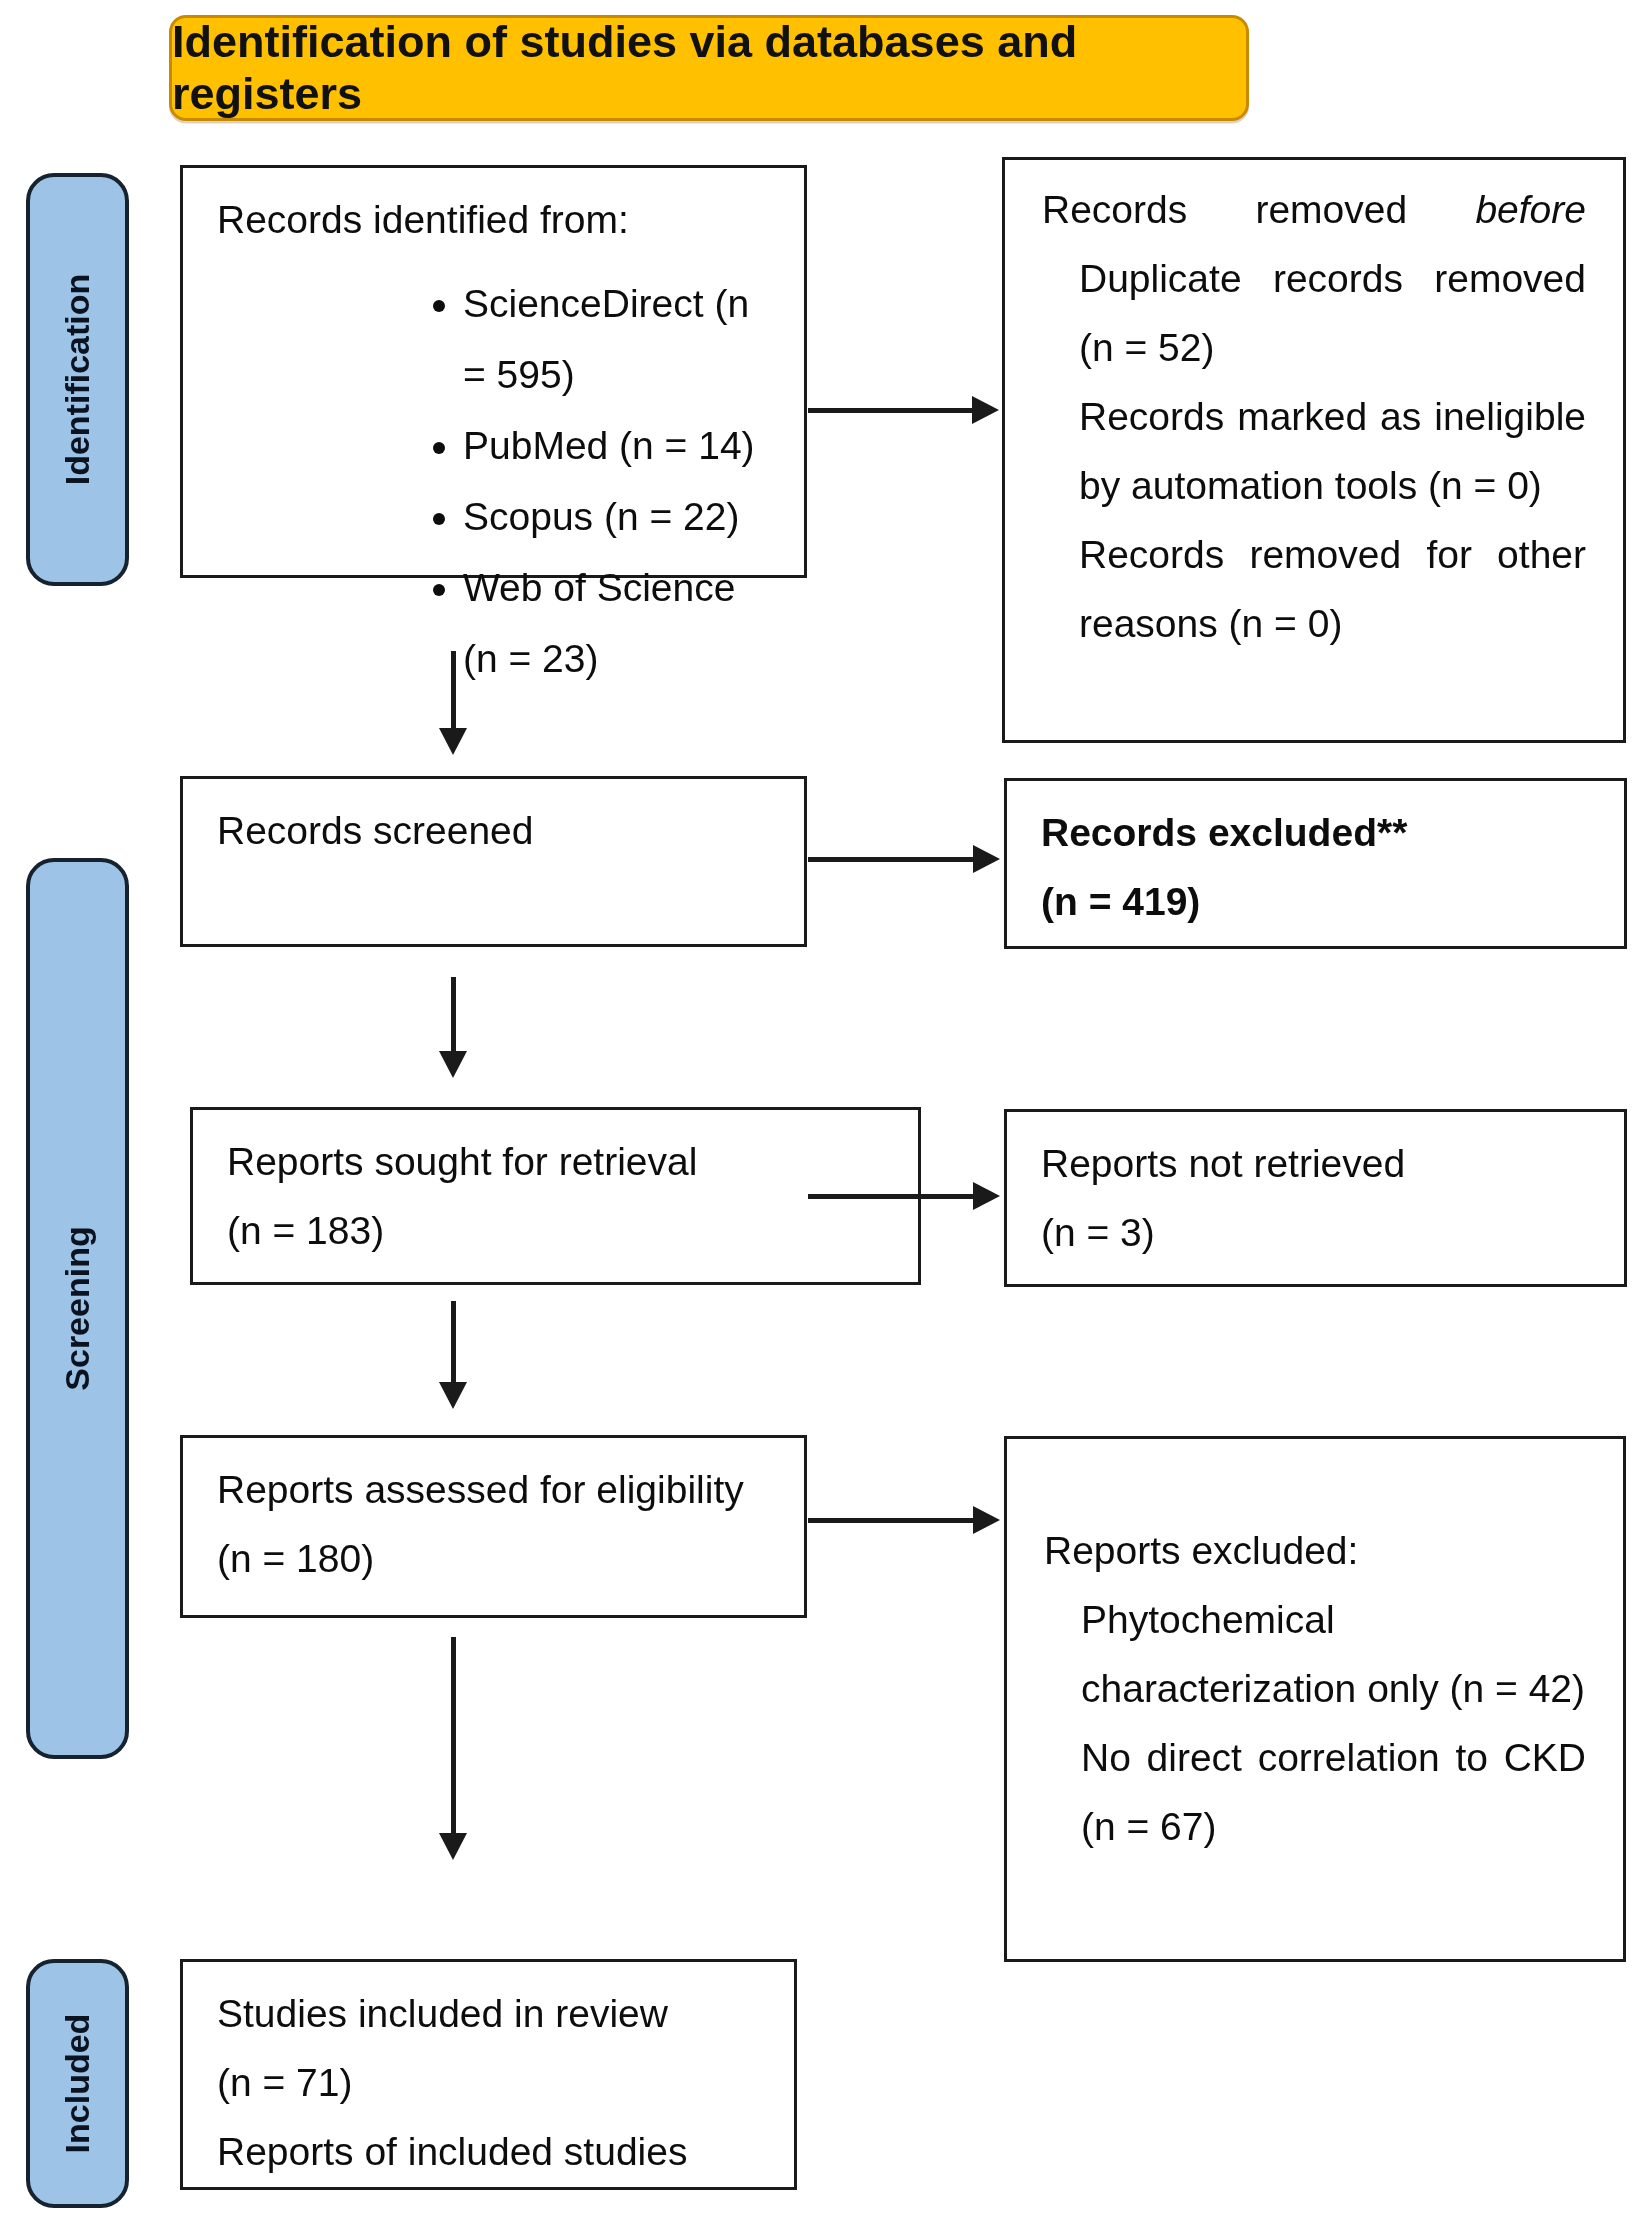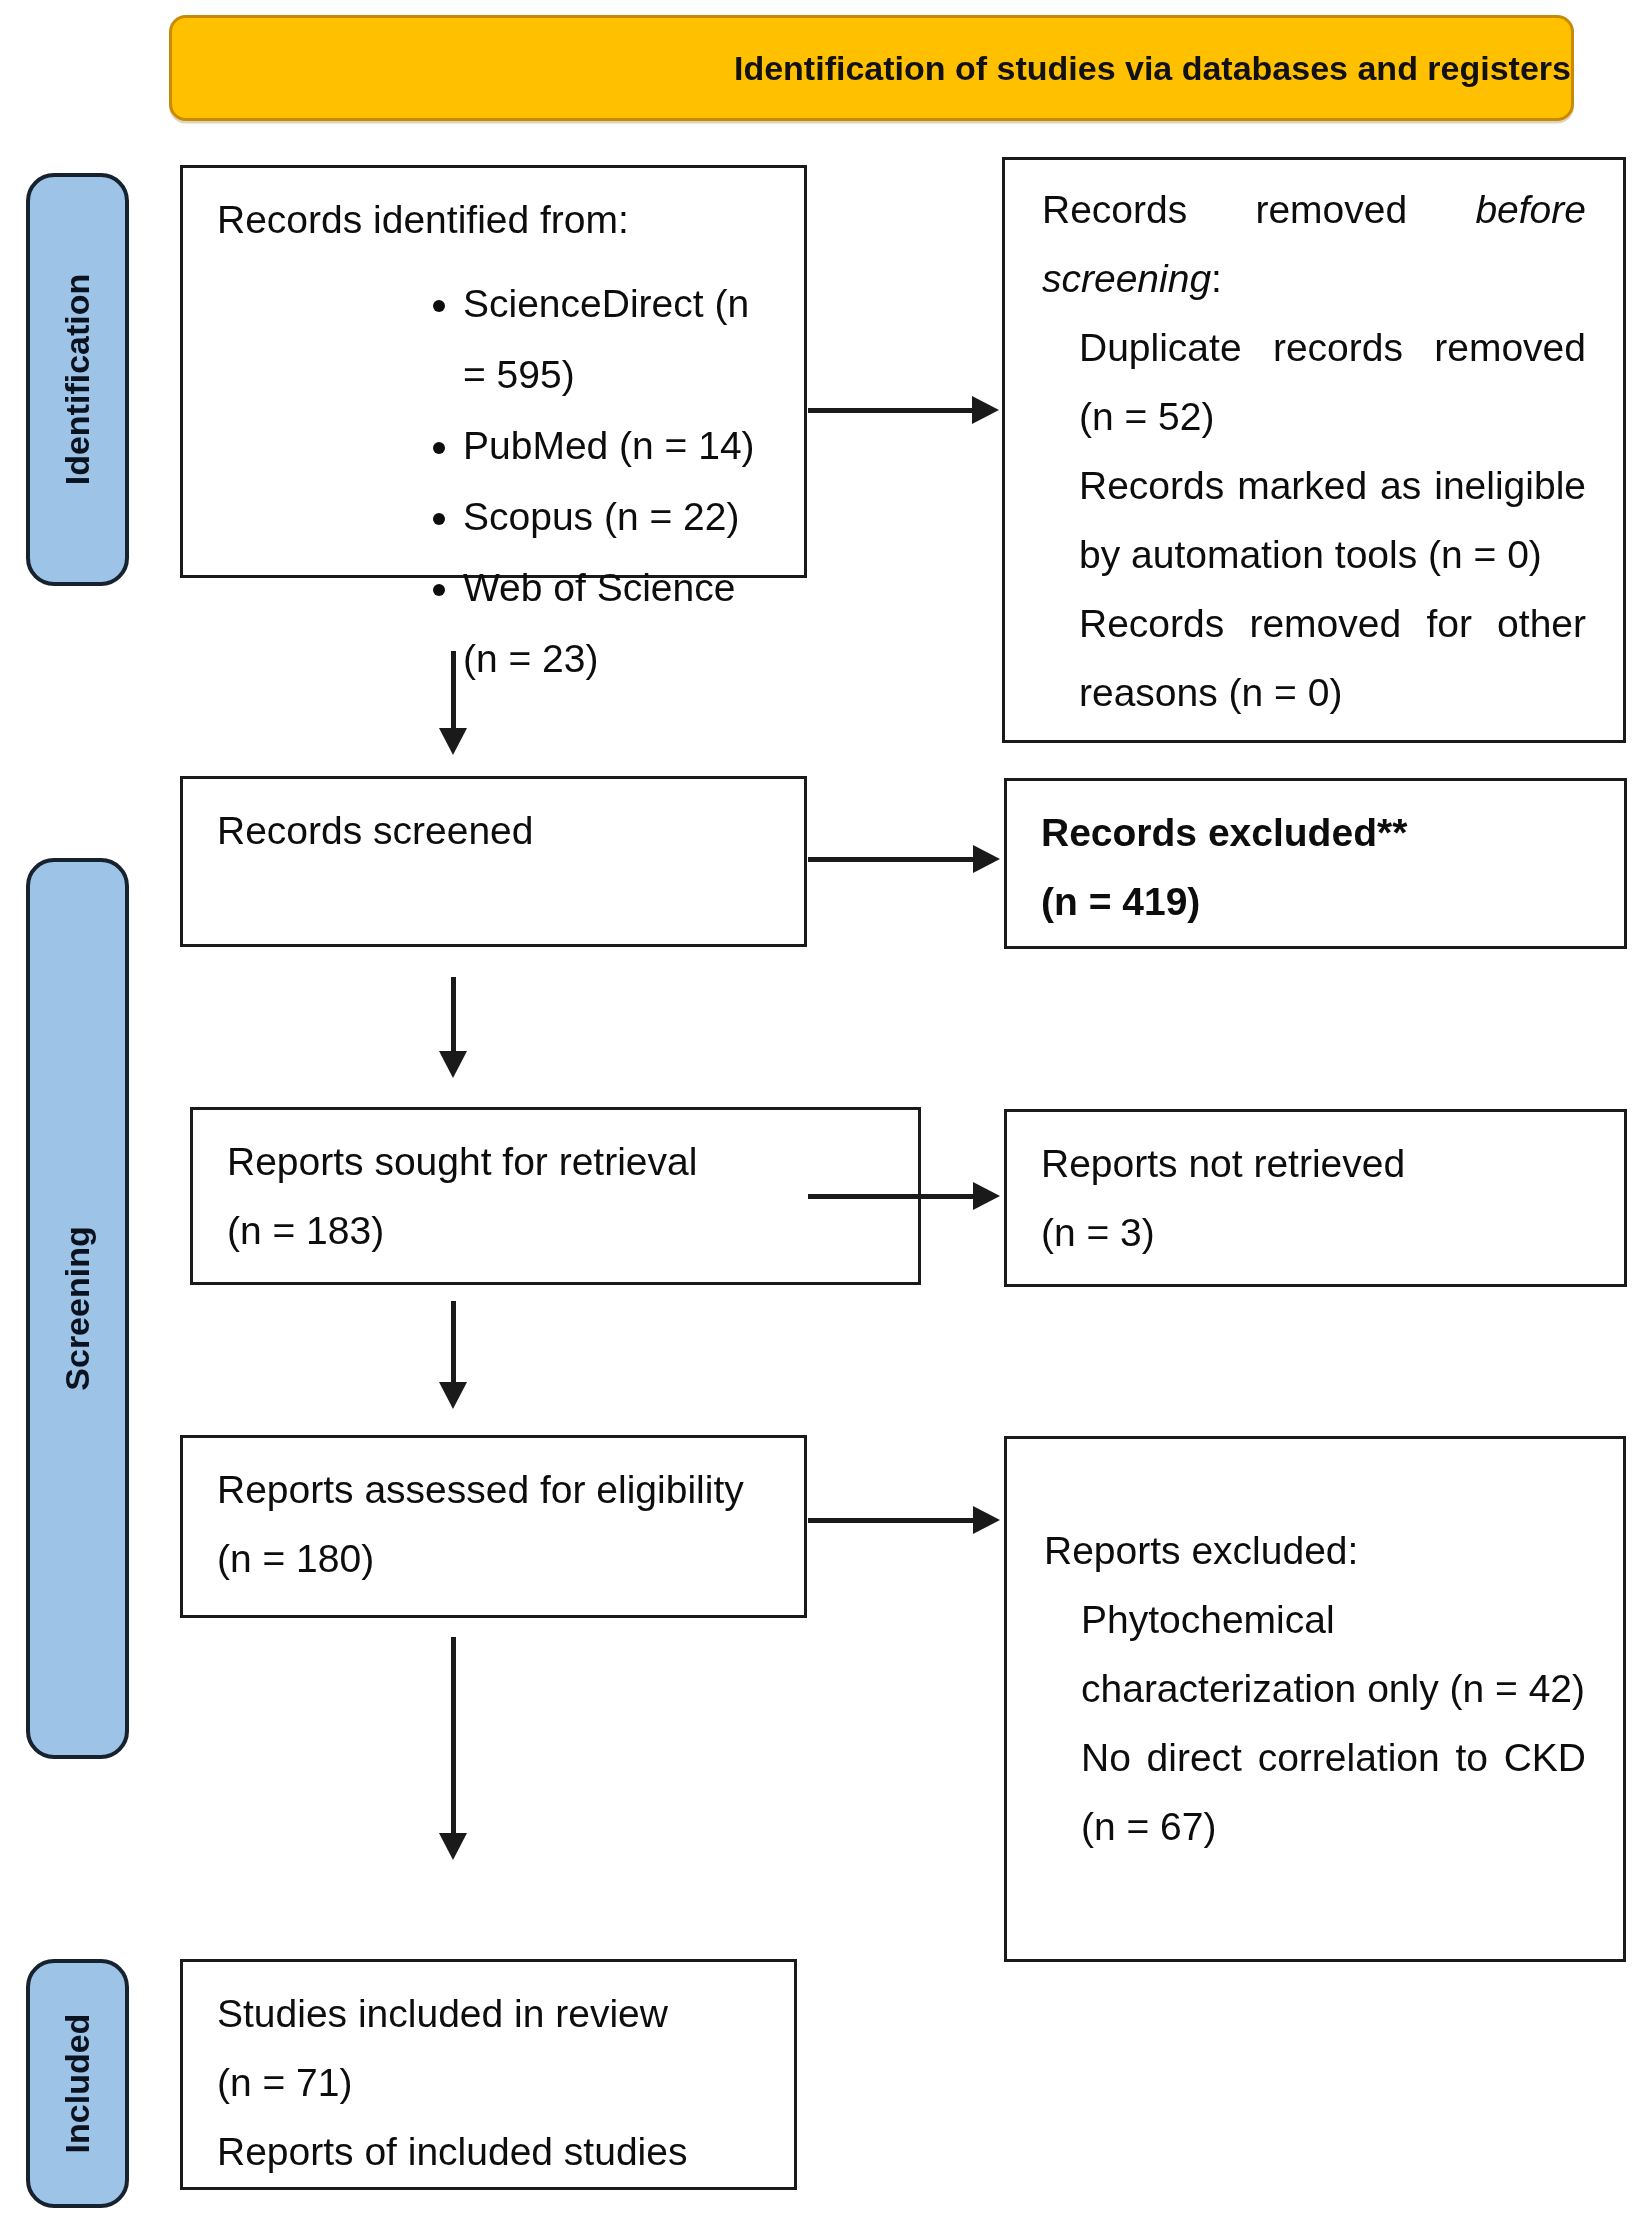--- a/index.html
+++ b/index.html
@@ -7,26 +7,26 @@
   body {
     position:relative;
     width:1649px; height:2239px;
     font-family:"Liberation Sans", sans-serif;
     color:#0d0d0d;
   }
   .abs { position:absolute; }
 
   
   .banner {
-    left:169px; top:15.4px; width:1405px; height:106px;
+    left:169px; top:15.4px; width:1080px; height:106px;
     background:#FFC000;
     border:3.7px solid #C98A00;
     border-radius:17px;
-    display:flex; align-items:center; justify-content:flex-end;
-    font-weight:bold; font-size:34px;
+    display:flex; align-items:center; justify-content:flex-start;
+    font-weight:bold; font-size:45px;
     color:#111;
     box-shadow:0 2.5px 0 rgba(120,85,0,.25);
   }
 
   
   .stage {
     left:26px; width:103px;
     background:#9DC3E6;
     border:4.9px solid #16222E;
     border-radius:28px;
@@ -133,23 +133,20 @@
 <div class="abs box" id="box-included">
   <div>Studies included in review</div>
   <div>(n = 71)</div>
   <div>Reports of included studies</div>
 </div>
 
 <div class="abs box" id="xbox-removed">
   <div class="just-last">
     <span>Records removed </span><i class="ital">before</i>
   </div>
-  <div>
-    <i class="ital">screening</i><span>:</span>
-  </div>
   <p class="sub">Duplicate records removed (n = 52)</p>
   <p class="sub">Records marked as ineligible by automation tools (n = 0)</p>
   <p class="sub">Records removed for other reasons (n = 0)</p>
 </div>
 
 <div class="abs box" id="xbox-excluded">
   <div>Records excluded**</div>
   <div>(n = 419)</div>
 </div>
 

